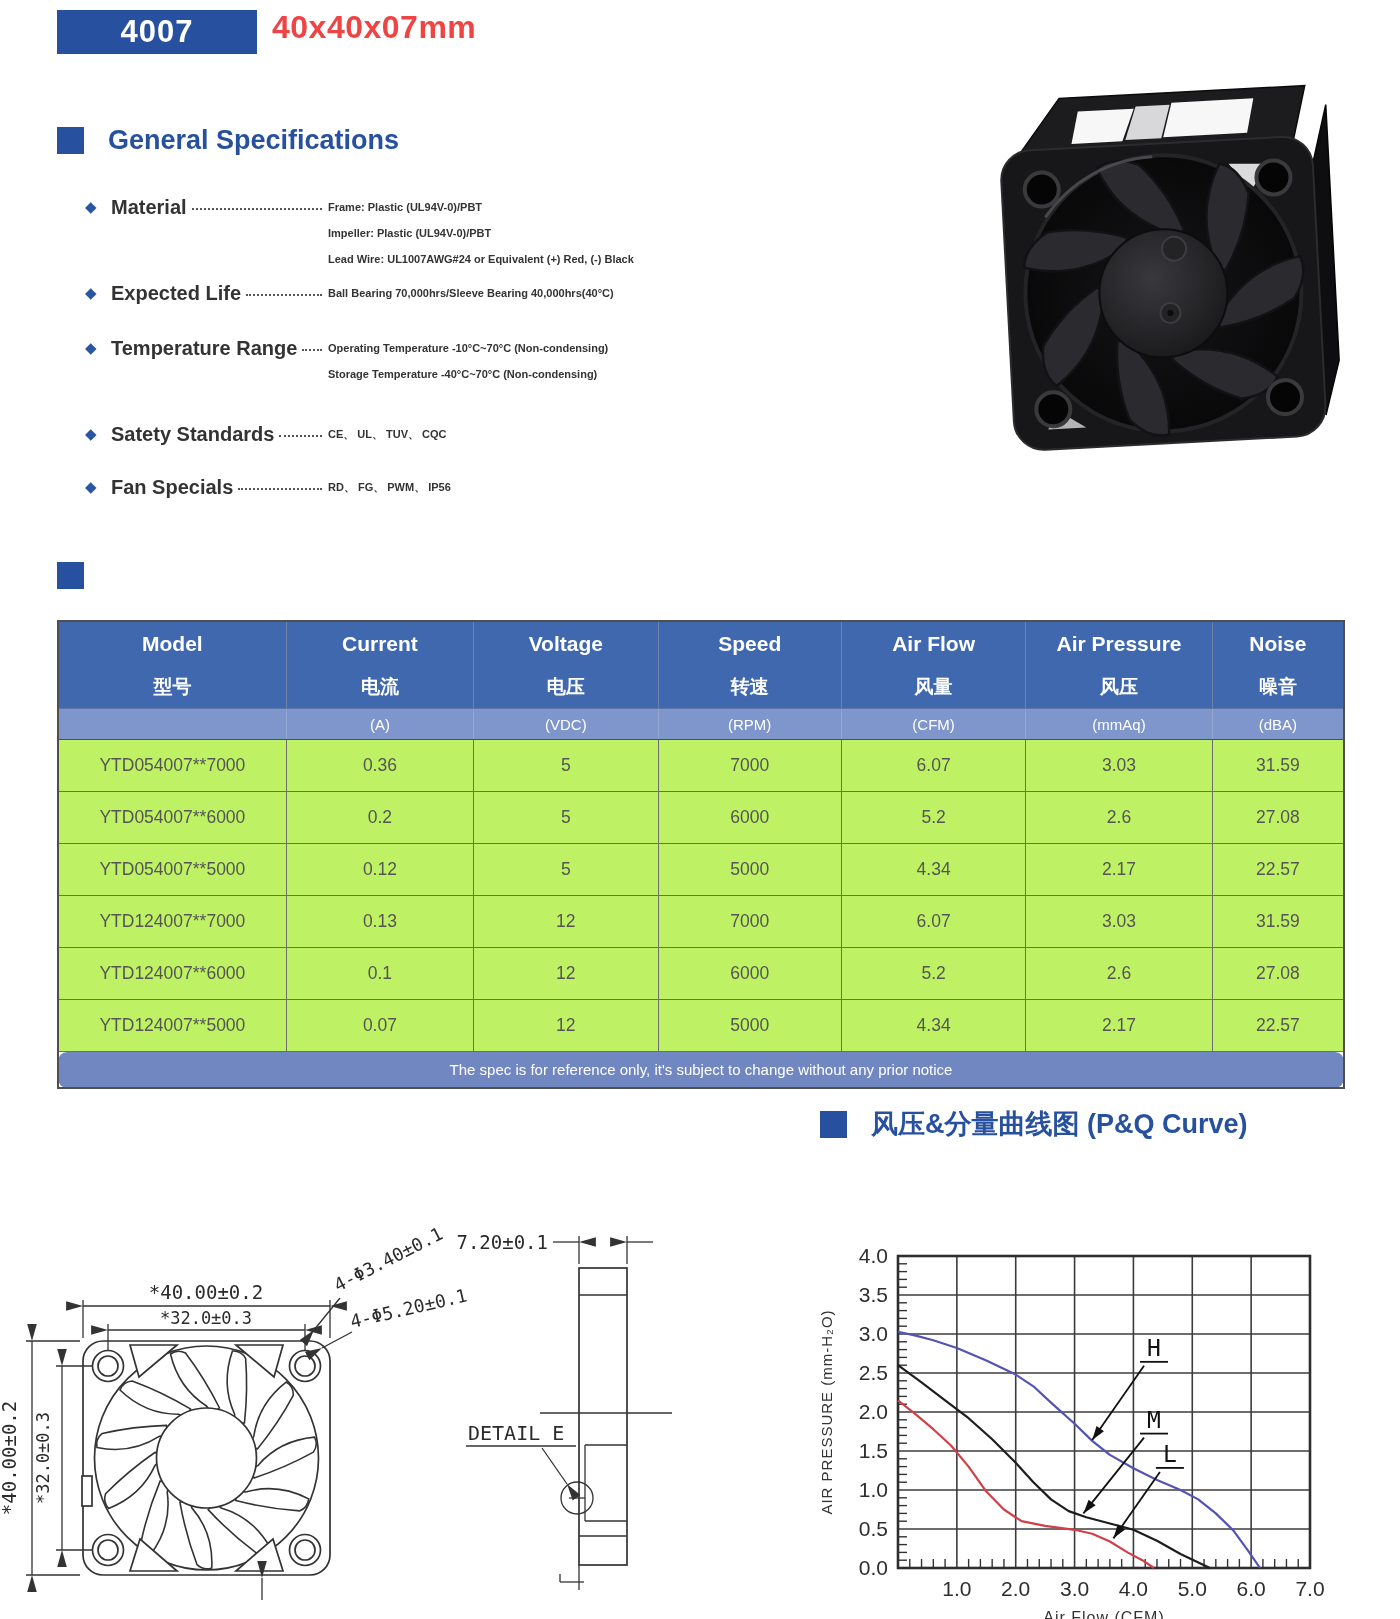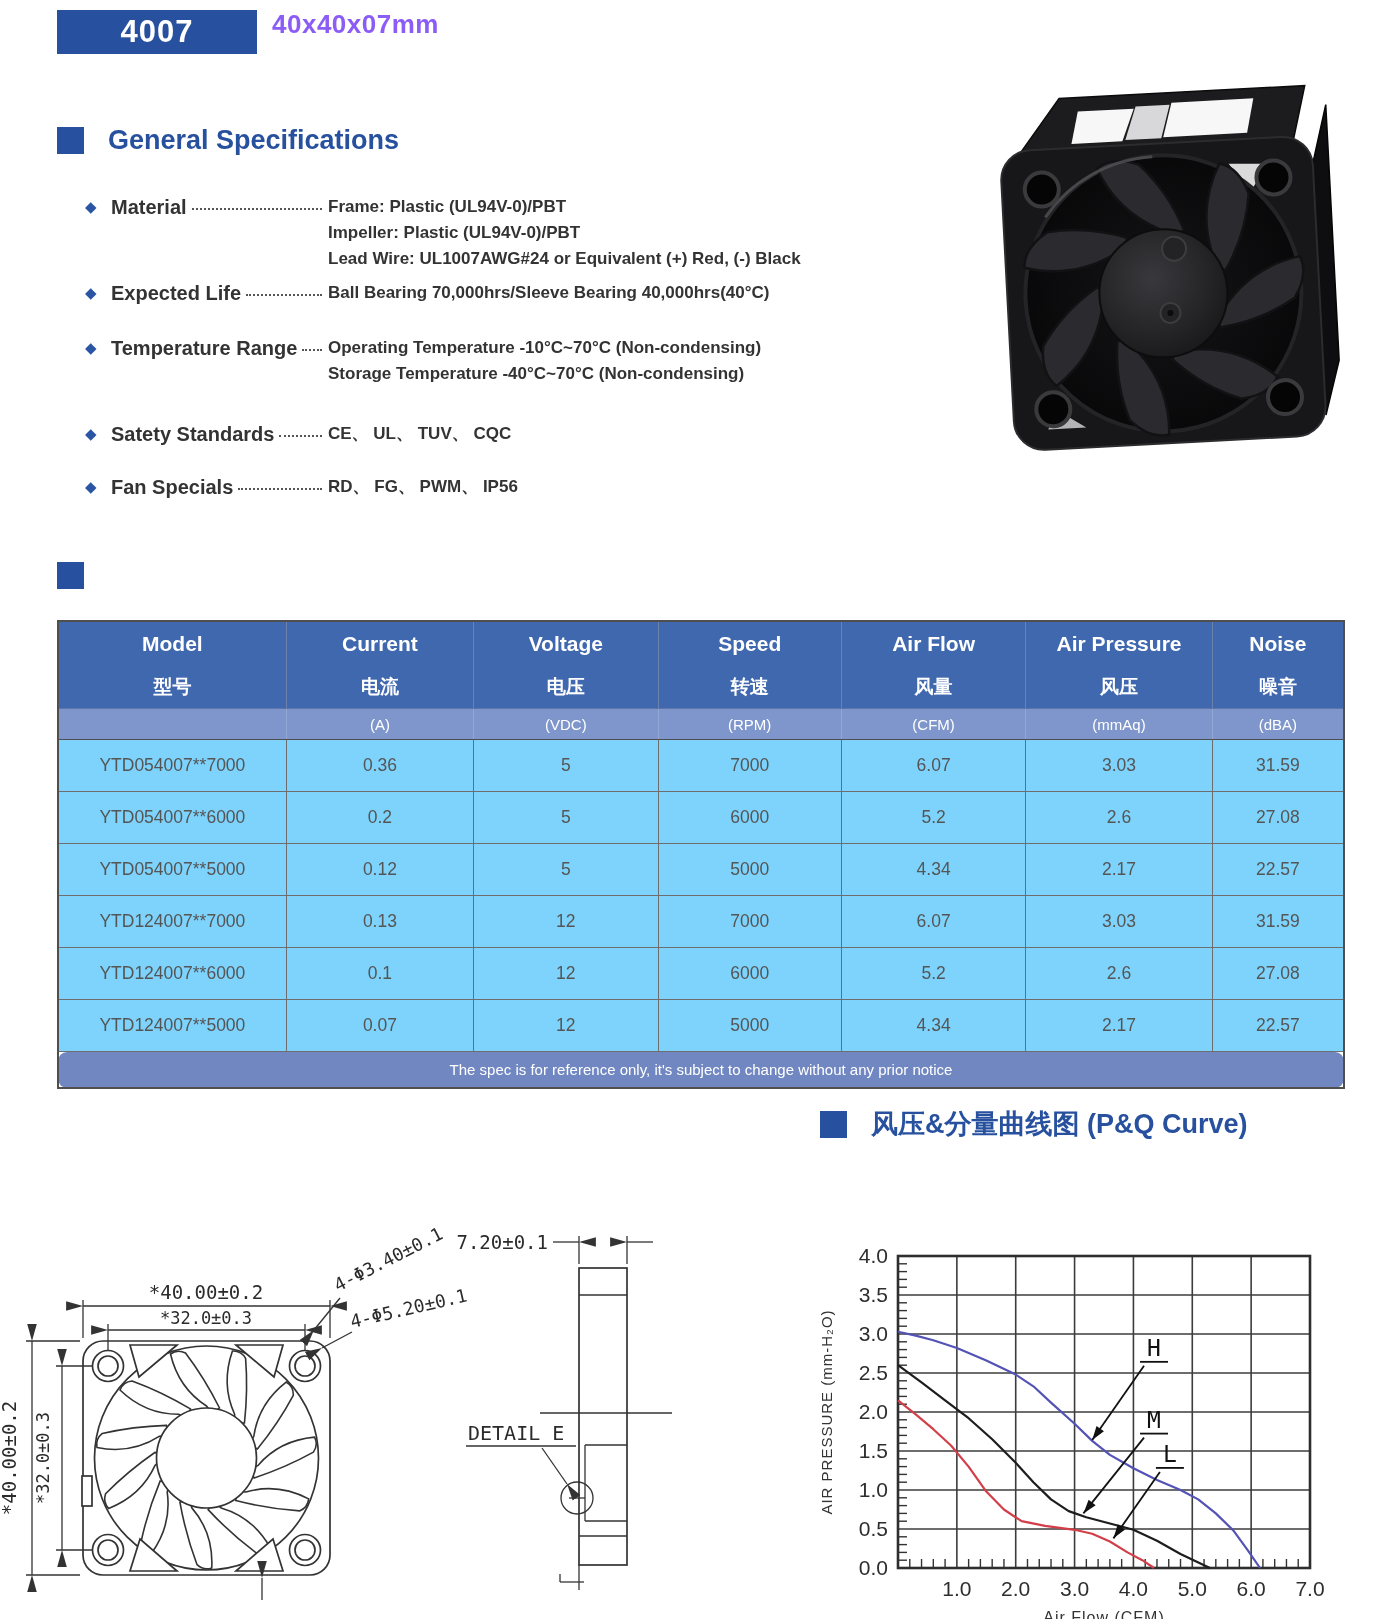--- a/index.html
+++ b/index.html
@@ -4,49 +4,49 @@
 <style>
   html,body{margin:0;padding:0;background:#fff;}
   #page{position:relative;width:1400px;height:1619px;background:#ffffff;overflow:hidden;
         font-family:"Liberation Sans","DejaVu Sans",sans-serif;color:#333;}
   .abs{position:absolute;}
 
   
   .badge{left:57px;top:10px;width:200px;height:44px;background:#27519e;color:#fff;
          display:flex;align-items:center;justify-content:center;
          font-size:31px;font-weight:bold;letter-spacing:1px;}
-  .size-title{left:272px;top:9px;font-size:26px;font-weight:bold;color:#8b5cf6;letter-spacing:0.5px;}
+  .size-title{left:272px;top:9px;font-size:32px;font-weight:bold;color:#ef4444;letter-spacing:0.5px;}
 
   
   .sec-h{display:flex;align-items:center;gap:24px;}
   .sec-sq{width:27px;height:27px;background:#27519e;flex:0 0 auto;}
   .sec-t{font-size:27px;font-weight:bold;color:#27519e;white-space:nowrap;}
 
   
   #spec-list{left:85px;top:194px;width:850px;}
   .spec-row{display:flex;align-items:flex-start;}
   .spec-bullet{width:26px;font-size:15px;color:#2a55a5;line-height:26px;flex:0 0 auto;}
   .spec-labelwrap{width:217px;display:flex;flex:0 0 auto;align-items:flex-start;}
   .spec-label{font-size:20px;font-weight:bold;color:#333;line-height:26px;white-space:nowrap;}
   .spec-leader{flex:1;border-bottom:2px dotted #555;height:14px;margin:0 6px 0 5px;min-width:8px;}
   .spec-values{flex:1;}
-  .spec-line{font-size:17px;font-weight:bold;color:#333;line-height:26px;white-space:nowrap;}
+  .spec-line{font-size:11px;font-weight:bold;color:#333;line-height:26px;white-space:nowrap;}
 
   
   #table-wrap{left:57px;top:620px;width:1288px;}
   table.spec{border-collapse:collapse;width:1288px;table-layout:fixed;border:2px solid #4f4f4f;}
   table.spec thead th{background:#3f68ae;color:#fff;height:84px;vertical-align:middle;
                       border-left:1px solid #6d82ab;border-bottom:1px solid #5f77a8;}
   table.spec thead th:first-child{border-left:none;}
   .th-en{font-size:21px;font-weight:bold;line-height:1.35;}
   .th-zh{font-size:19px;font-weight:bold;line-height:1.3;margin-top:16px;}
   table.spec tr.units th{background:#7e96cb;color:#fff;height:28px;font-size:15px;font-weight:normal;
                          border-left:1px solid #93a7d4;border-bottom:1px solid #4f4f4f;}
   table.spec tr.units th:first-child{border-left:none;}
-  table.spec tbody td{background:#7dd3fc;color:#555;font-size:17.5px;text-align:center;height:49px;
+  table.spec tbody td{background:#bef264;color:#555;font-size:17.5px;text-align:center;height:49px;
                       border:1px solid #6e6e6e;}
   table.spec tfoot td{background:#7187c1;color:#ffffff;font-size:15px;text-align:center;height:33px;
                       border-top:1px solid #4f4f4f;border-radius:9px;}
 
   
   .dl{stroke:#333;stroke-width:1.3;fill:none;}
   .ol{stroke:#333;stroke-width:1.7;fill:#fff;}
   .dimtext{font-family:"DejaVu Sans Mono","Liberation Mono",monospace;font-size:19px;fill:#2b2b2b;}
   .axis-num{font-size:21px;fill:#2e2e2e;}
   .axis-title{font-size:15px;fill:#333;letter-spacing:1px;}

